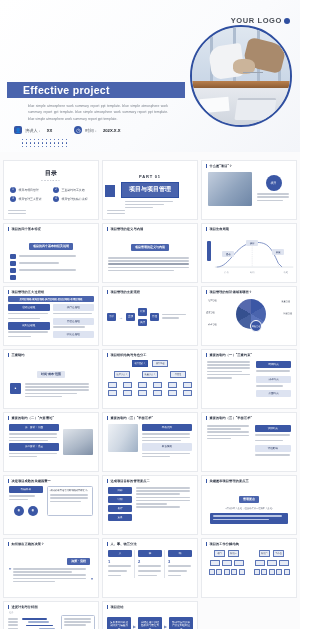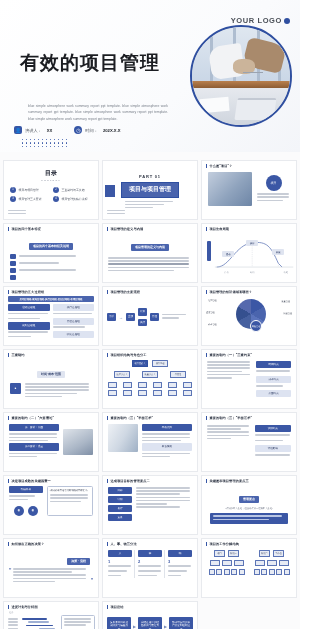--- a/index.html
+++ b/index.html
@@ -201,22 +201,24 @@
 
 <div class="page">
 
   <div class="hero">
 
     <div class="hero-logo">
       <span>YOUR LOGO</span>
       <i class="logo-dot"></i>
     </div>
 
-    <div class="hero-title">有效的项目管理</div>
-
+
+    <div class="hero-band">
+      <span>Effective project</span>
+    </div>
 
     <div class="hero-para">blue simple atmosphere work summary report ppt template. blue simple atmosphere work summary report ppt template. blue simple atmosphere work summary report ppt template. blue simple atmosphere work summary report ppt template.</div>
 
     <div class="hero-meta">
       <div class="meta-item">
         <span class="meta-ico">👤</span>
         <span class="meta-lbl">演讲人：</span>
         <span class="meta-val">XX</span>
       </div>
       <div class="meta-item">

